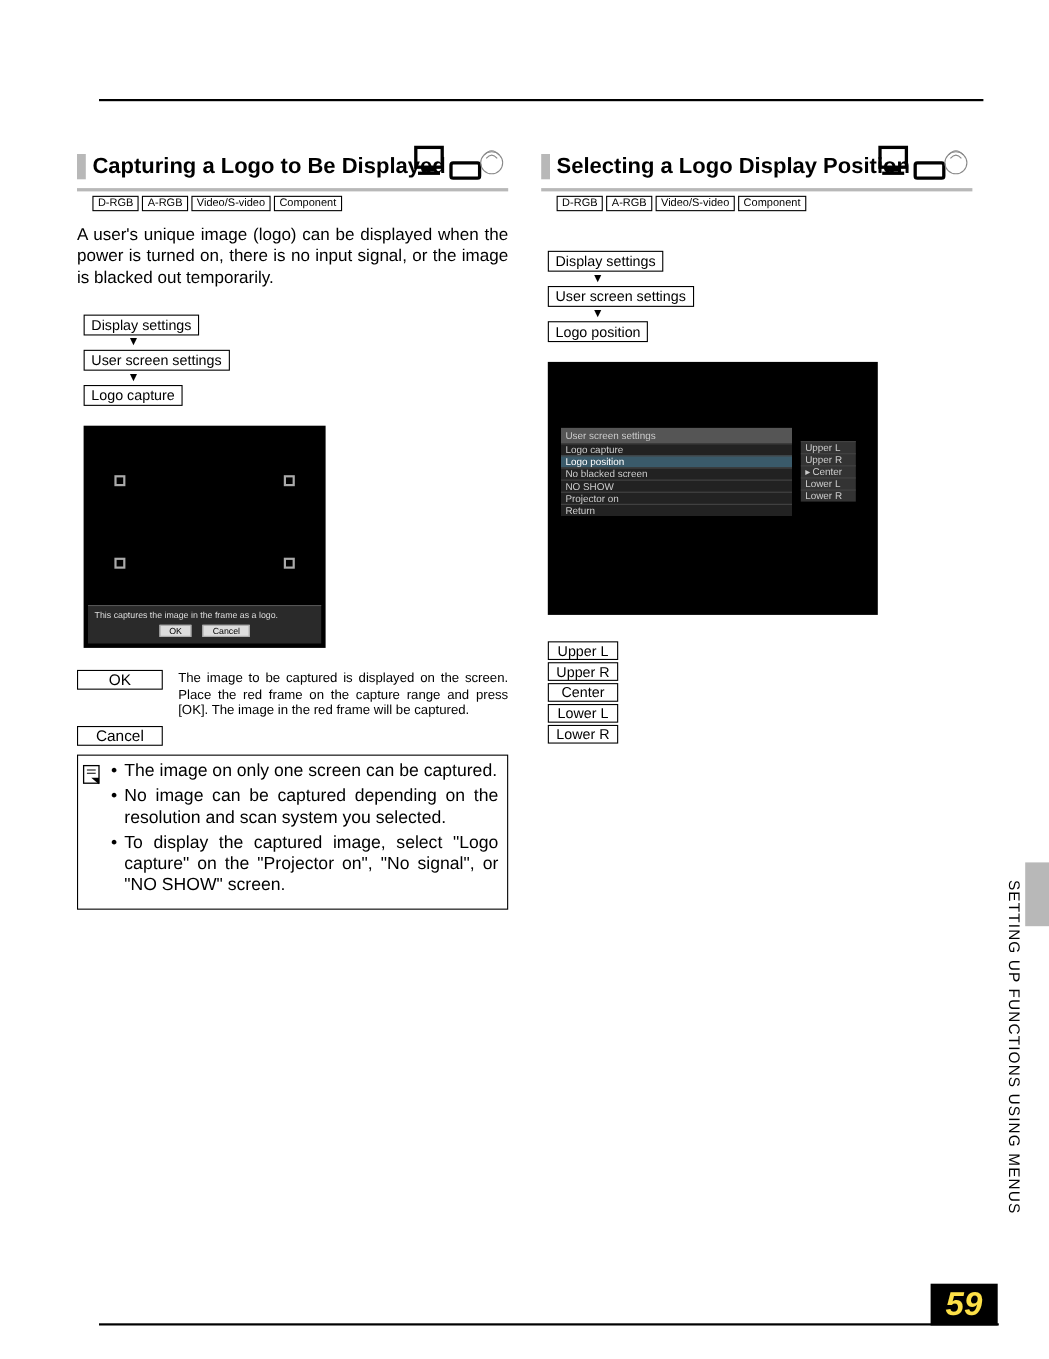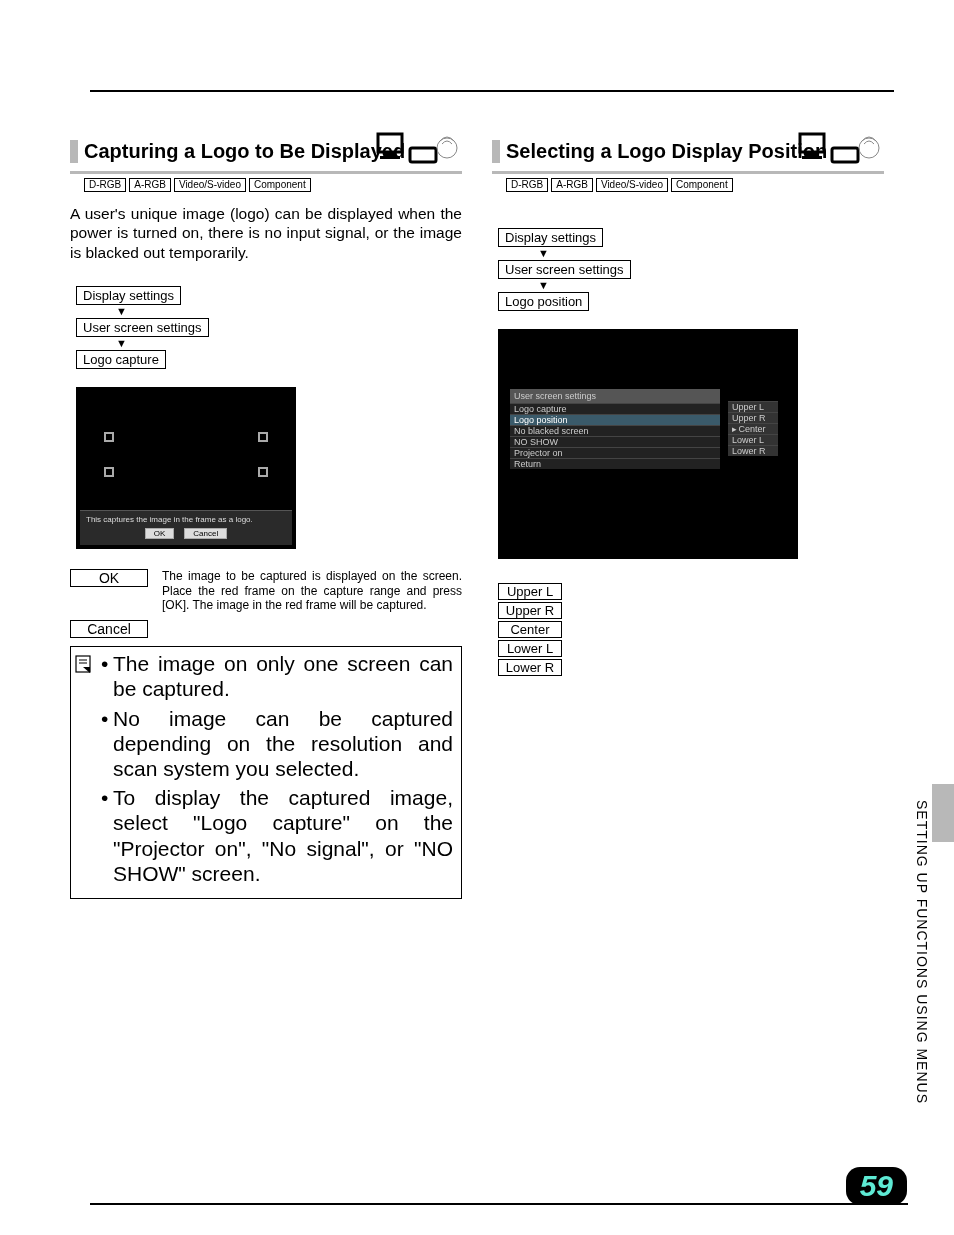--- a/index.html
+++ b/index.html
@@ -87,21 +87,21 @@
   }
   .menu-arrow {
     font-size: 11px;
     line-height: 1;
     margin: 1px 0;
     padding-left: 40px;
   }
   
   .capture-shot {
     width: 220px;
-    height: 162px;
+    height: 202px;
     background: #000;
     margin-left: 6px;
     margin-bottom: 20px;
     position: relative;
   }
   .capture-shot .corner {
     position: absolute;
     width: 10px; height: 10px;
     border: 2px solid #aaa;
   }
@@ -158,21 +158,21 @@
   .note-icon {
     width: 18px; height: 20px;
     margin-top: 4px;
     flex-shrink: 0;
   }
   .note-list {
     list-style: none;
     flex: 1;
   }
   .note-list li {
-    font-size: 21px;
+    font-size: 16px;
     line-height: 1.2;
     text-align: justify;
     margin-bottom: 4px;
     position: relative;
     padding-left: 12px;
   }
   .note-list li::before {
     content: "•";
     position: absolute;
     left: 0;
@@ -257,26 +257,25 @@
     top: 784px;
     width: 22px;
     height: 58px;
     background: #b8b8b8;
   }
   .page-num-box {
     position: absolute;
     right: 47px;
     bottom: 30px;
     background: #000;
-    color: #5eead4;
+    color: #fde047;
     font-size: 30px;
     font-weight: bold;
     padding: 2px 14px;
     font-style: italic;
-    border-radius: 14px;
   }
   .page-rule {
     position: absolute;
     left: 90px;
     right: 46px;
     bottom: 30px;
     border-bottom: 2px solid #000;
   }
   
   svg { display: block; }

